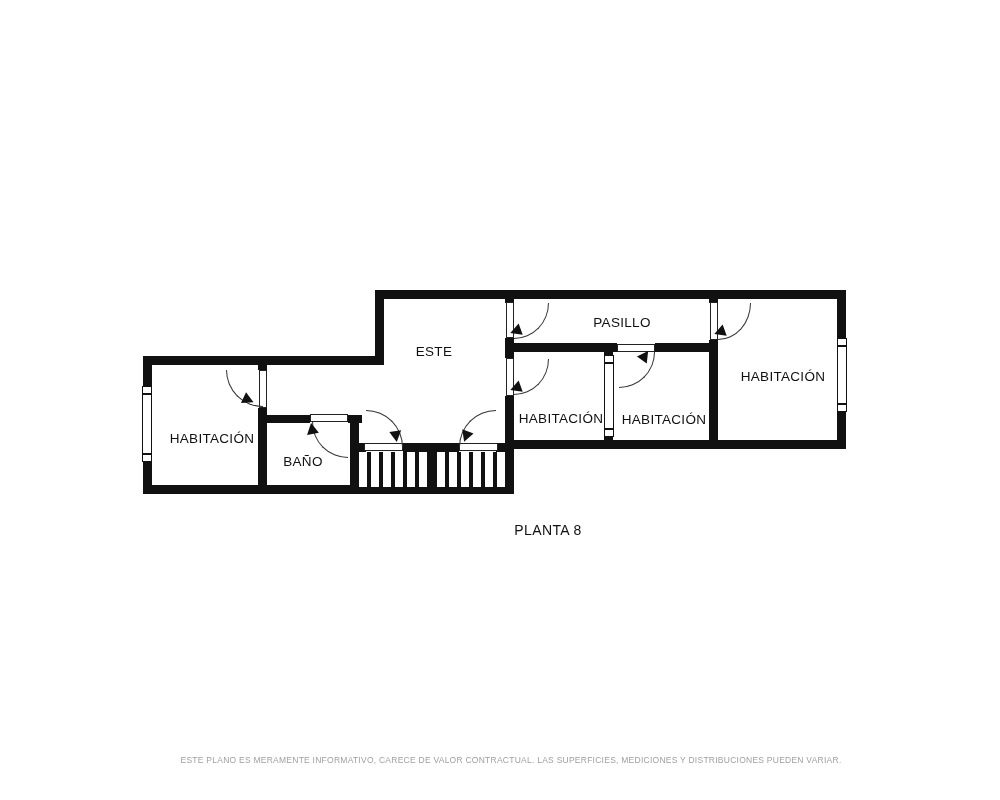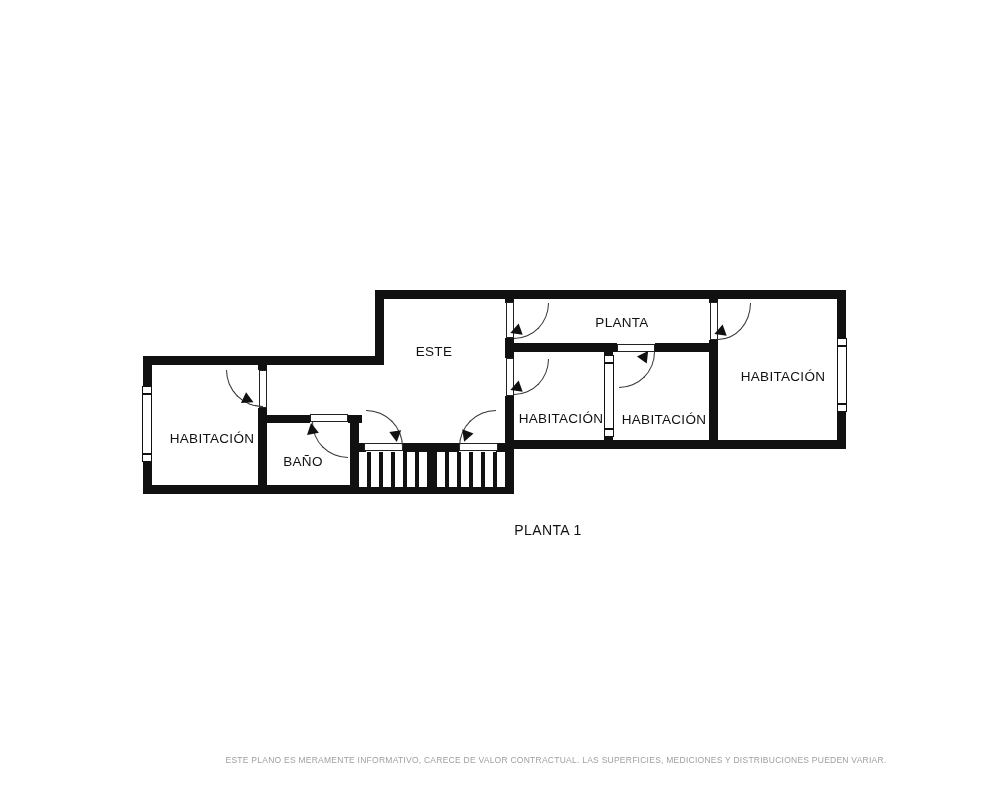--- a/index.html
+++ b/index.html
@@ -23,21 +23,21 @@
   .window{position:absolute;background:#fff;border:1.2px solid #111;box-sizing:border-box;}
   .wcap{position:absolute;left:0;width:100%;height:2px;background:#111;}
   .stairs{position:absolute;background:repeating-linear-gradient(to right,#fff 0,#fff 8px,#111 8px,#111 12px);}
   .label{
     position:absolute;transform:translate(-50%,-50%);
     font-size:13.5px;color:#111;white-space:nowrap;letter-spacing:.3px;
   }
   .floor-title{position:absolute;transform:translate(-50%,-50%);font-size:14px;color:#111;letter-spacing:.4px;white-space:nowrap;}
   .disclaimer{
     position:absolute;left:511px;top:760px;transform:translate(-50%,-50%);
-    font-size:8.5px;color:#9f9f9f;letter-spacing:.25px;white-space:nowrap;margin-left:45px;
+    font-size:8.5px;color:#9f9f9f;letter-spacing:.25px;white-space:nowrap;
   }
 </style>
 </head>
 <body>
 
 <div class="plan">
 
   <div class="wall" style="left:375px;top:290px;width:471px;height:9px;"></div>
   <div class="wall" style="left:143px;top:356px;width:241px;height:9px;"></div>
   <div class="wall" style="left:375px;top:290px;width:9px;height:75px;"></div>
@@ -120,22 +120,22 @@
   <div class="arc br" style="left:619px;top:352px;width:36px;height:36px;"></div>
   <div class="arrow up" style="left:639px;top:350px;transform:rotate(35deg);"></div>
 
   <div class="leaf" style="left:710px;top:302px;width:8px;height:38px;"></div>
   <div class="arc br" style="left:718px;top:303px;width:33px;height:37px;"></div>
   <div class="arrow left" style="left:714px;top:326px;transform:rotate(-20deg);"></div>
 
   <div class="label" style="left:212px;top:438px;">HABITACIÓN</div>
   <div class="label" style="left:303px;top:461px;">BAÑO</div>
   <div class="label" style="left:434px;top:351px;">ESTE</div>
-  <div class="label" style="left:622px;top:322px;">PLANTA</div>
+  <div class="label" style="left:622px;top:322px;">PASILLO</div>
   <div class="label" style="left:561px;top:418px;">HABITACIÓN</div>
   <div class="label" style="left:664px;top:419px;">HABITACIÓN</div>
   <div class="label" style="left:783px;top:376px;">HABITACIÓN</div>
 
-  <div class="floor-title" style="left:548px;top:530px;">PLANTA 1</div>
+  <div class="floor-title" style="left:548px;top:530px;">PLANTA 8</div>
 
   <div class="disclaimer">ESTE PLANO ES MERAMENTE INFORMATIVO, CARECE DE VALOR CONTRACTUAL. LAS SUPERFICIES, MEDICIONES Y DISTRIBUCIONES PUEDEN VARIAR.</div>
 
 </div>
 
 </body></html>

